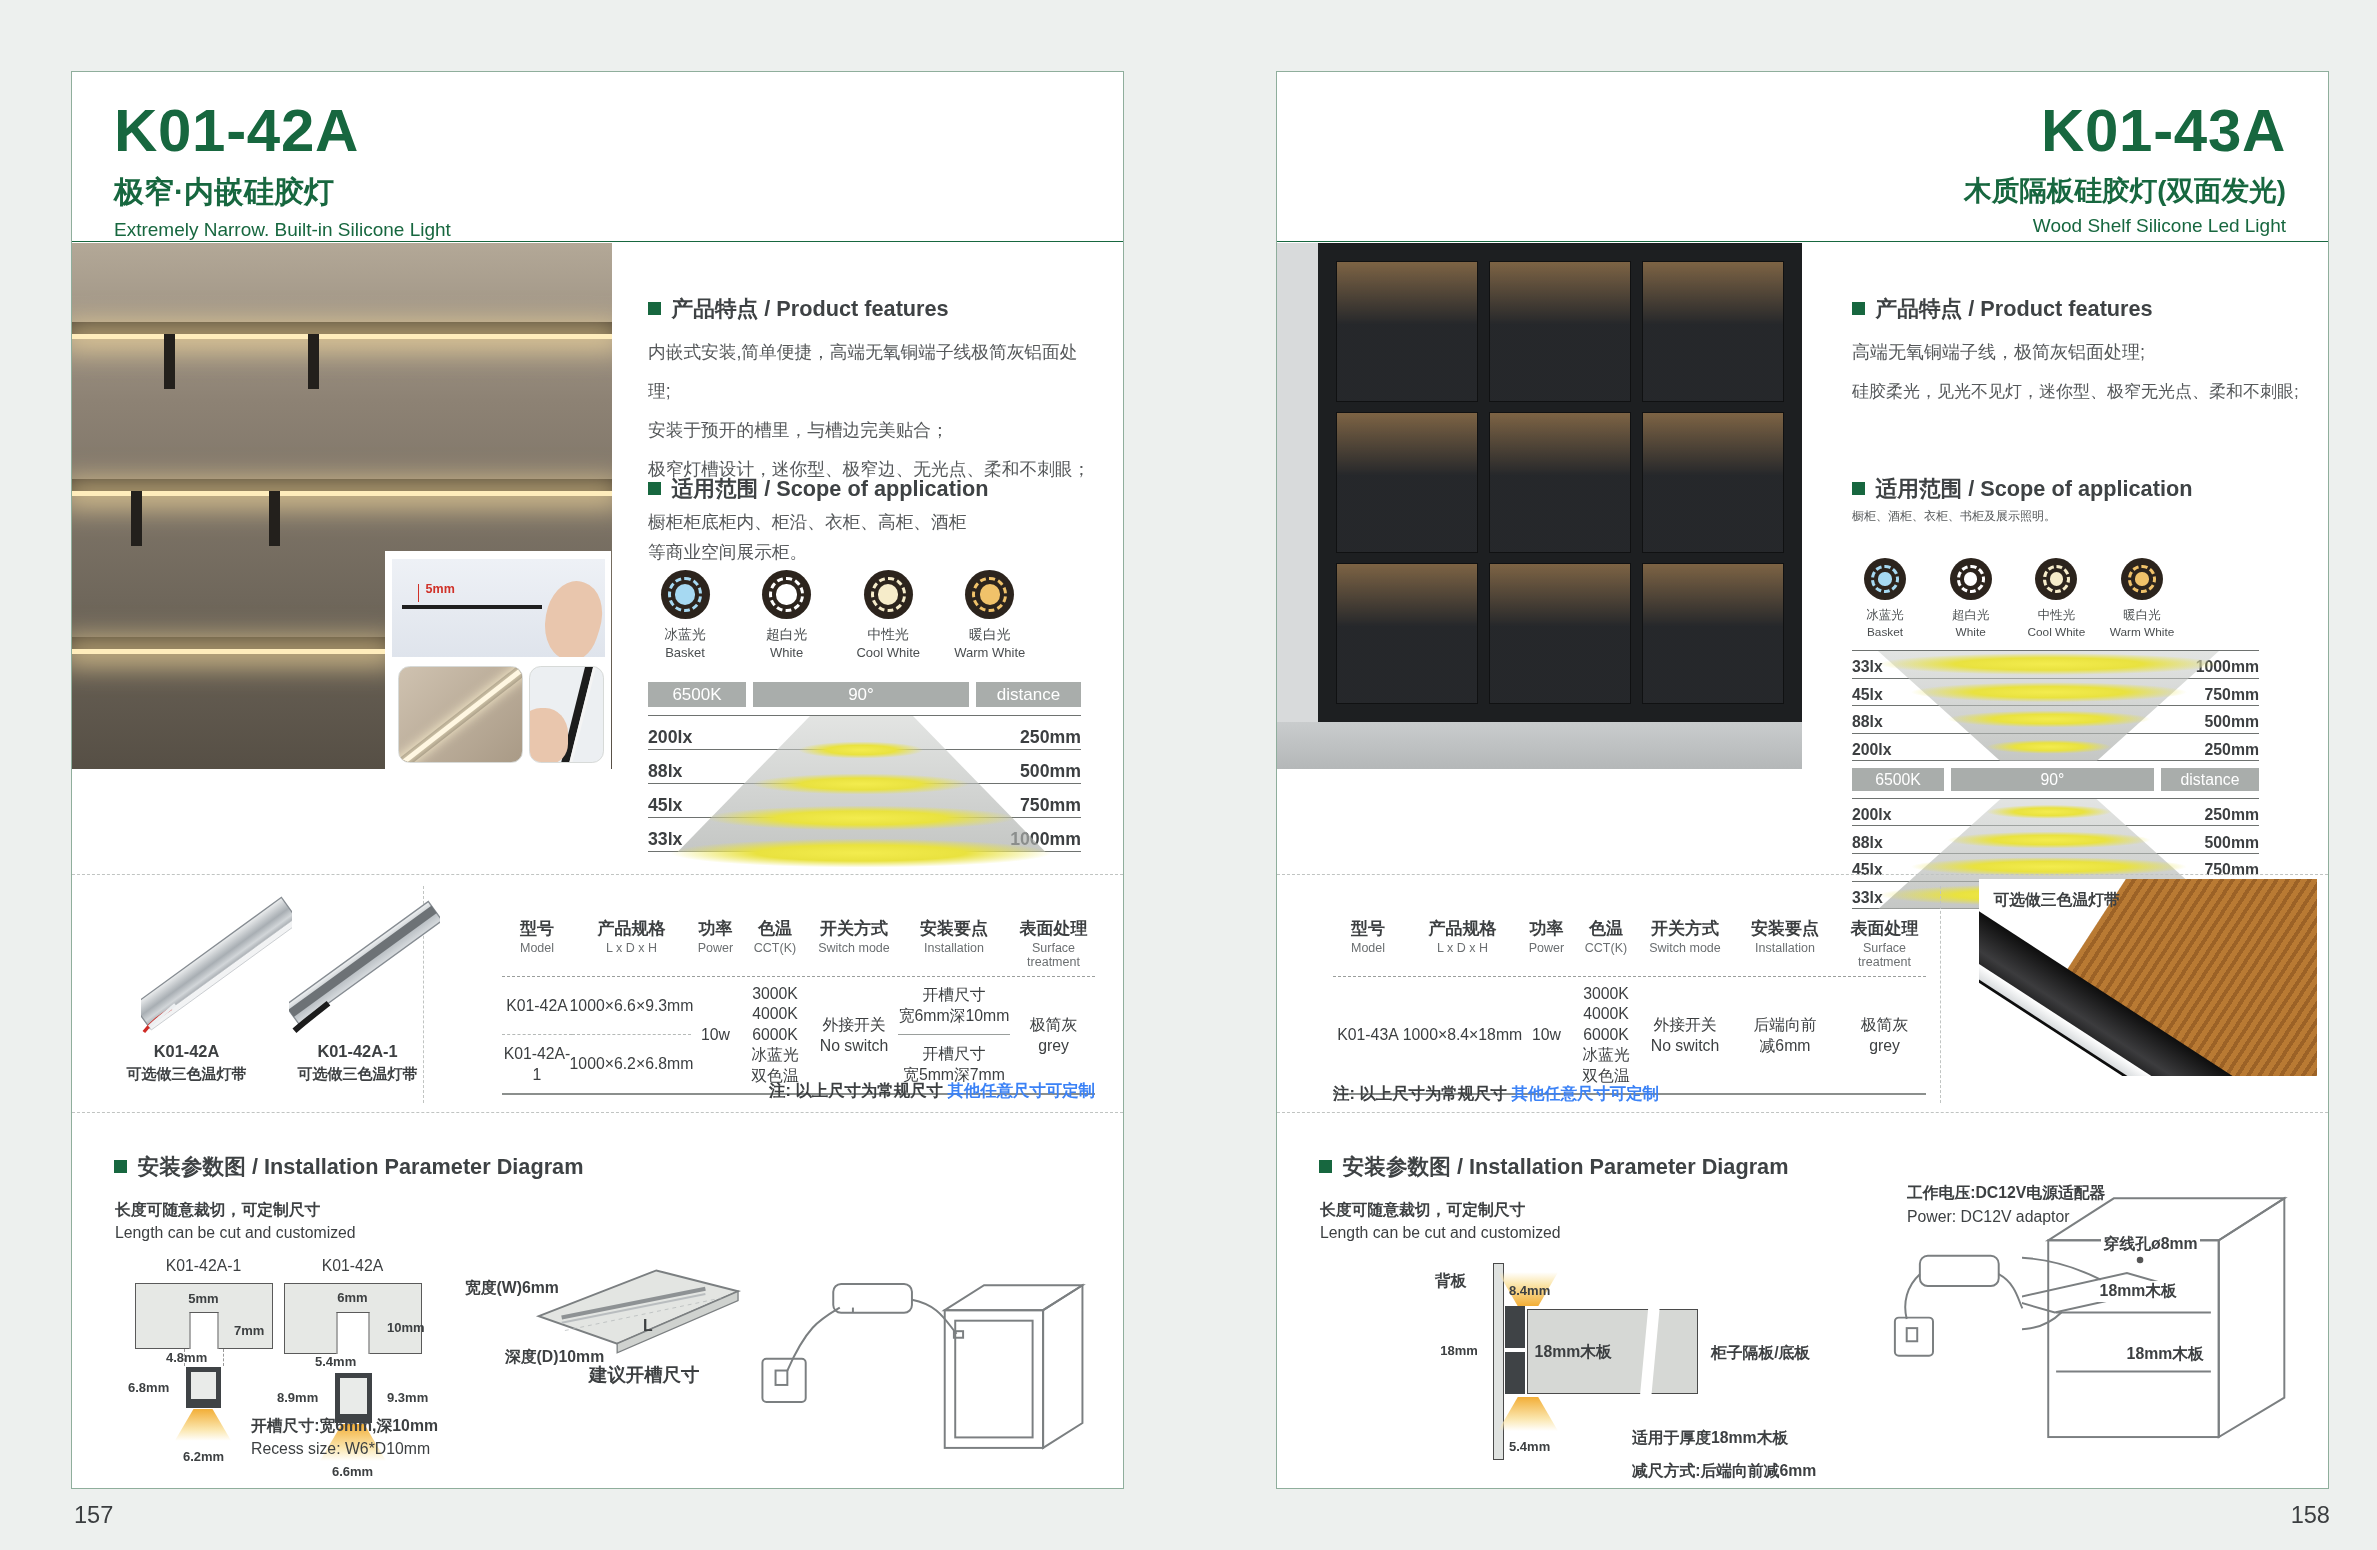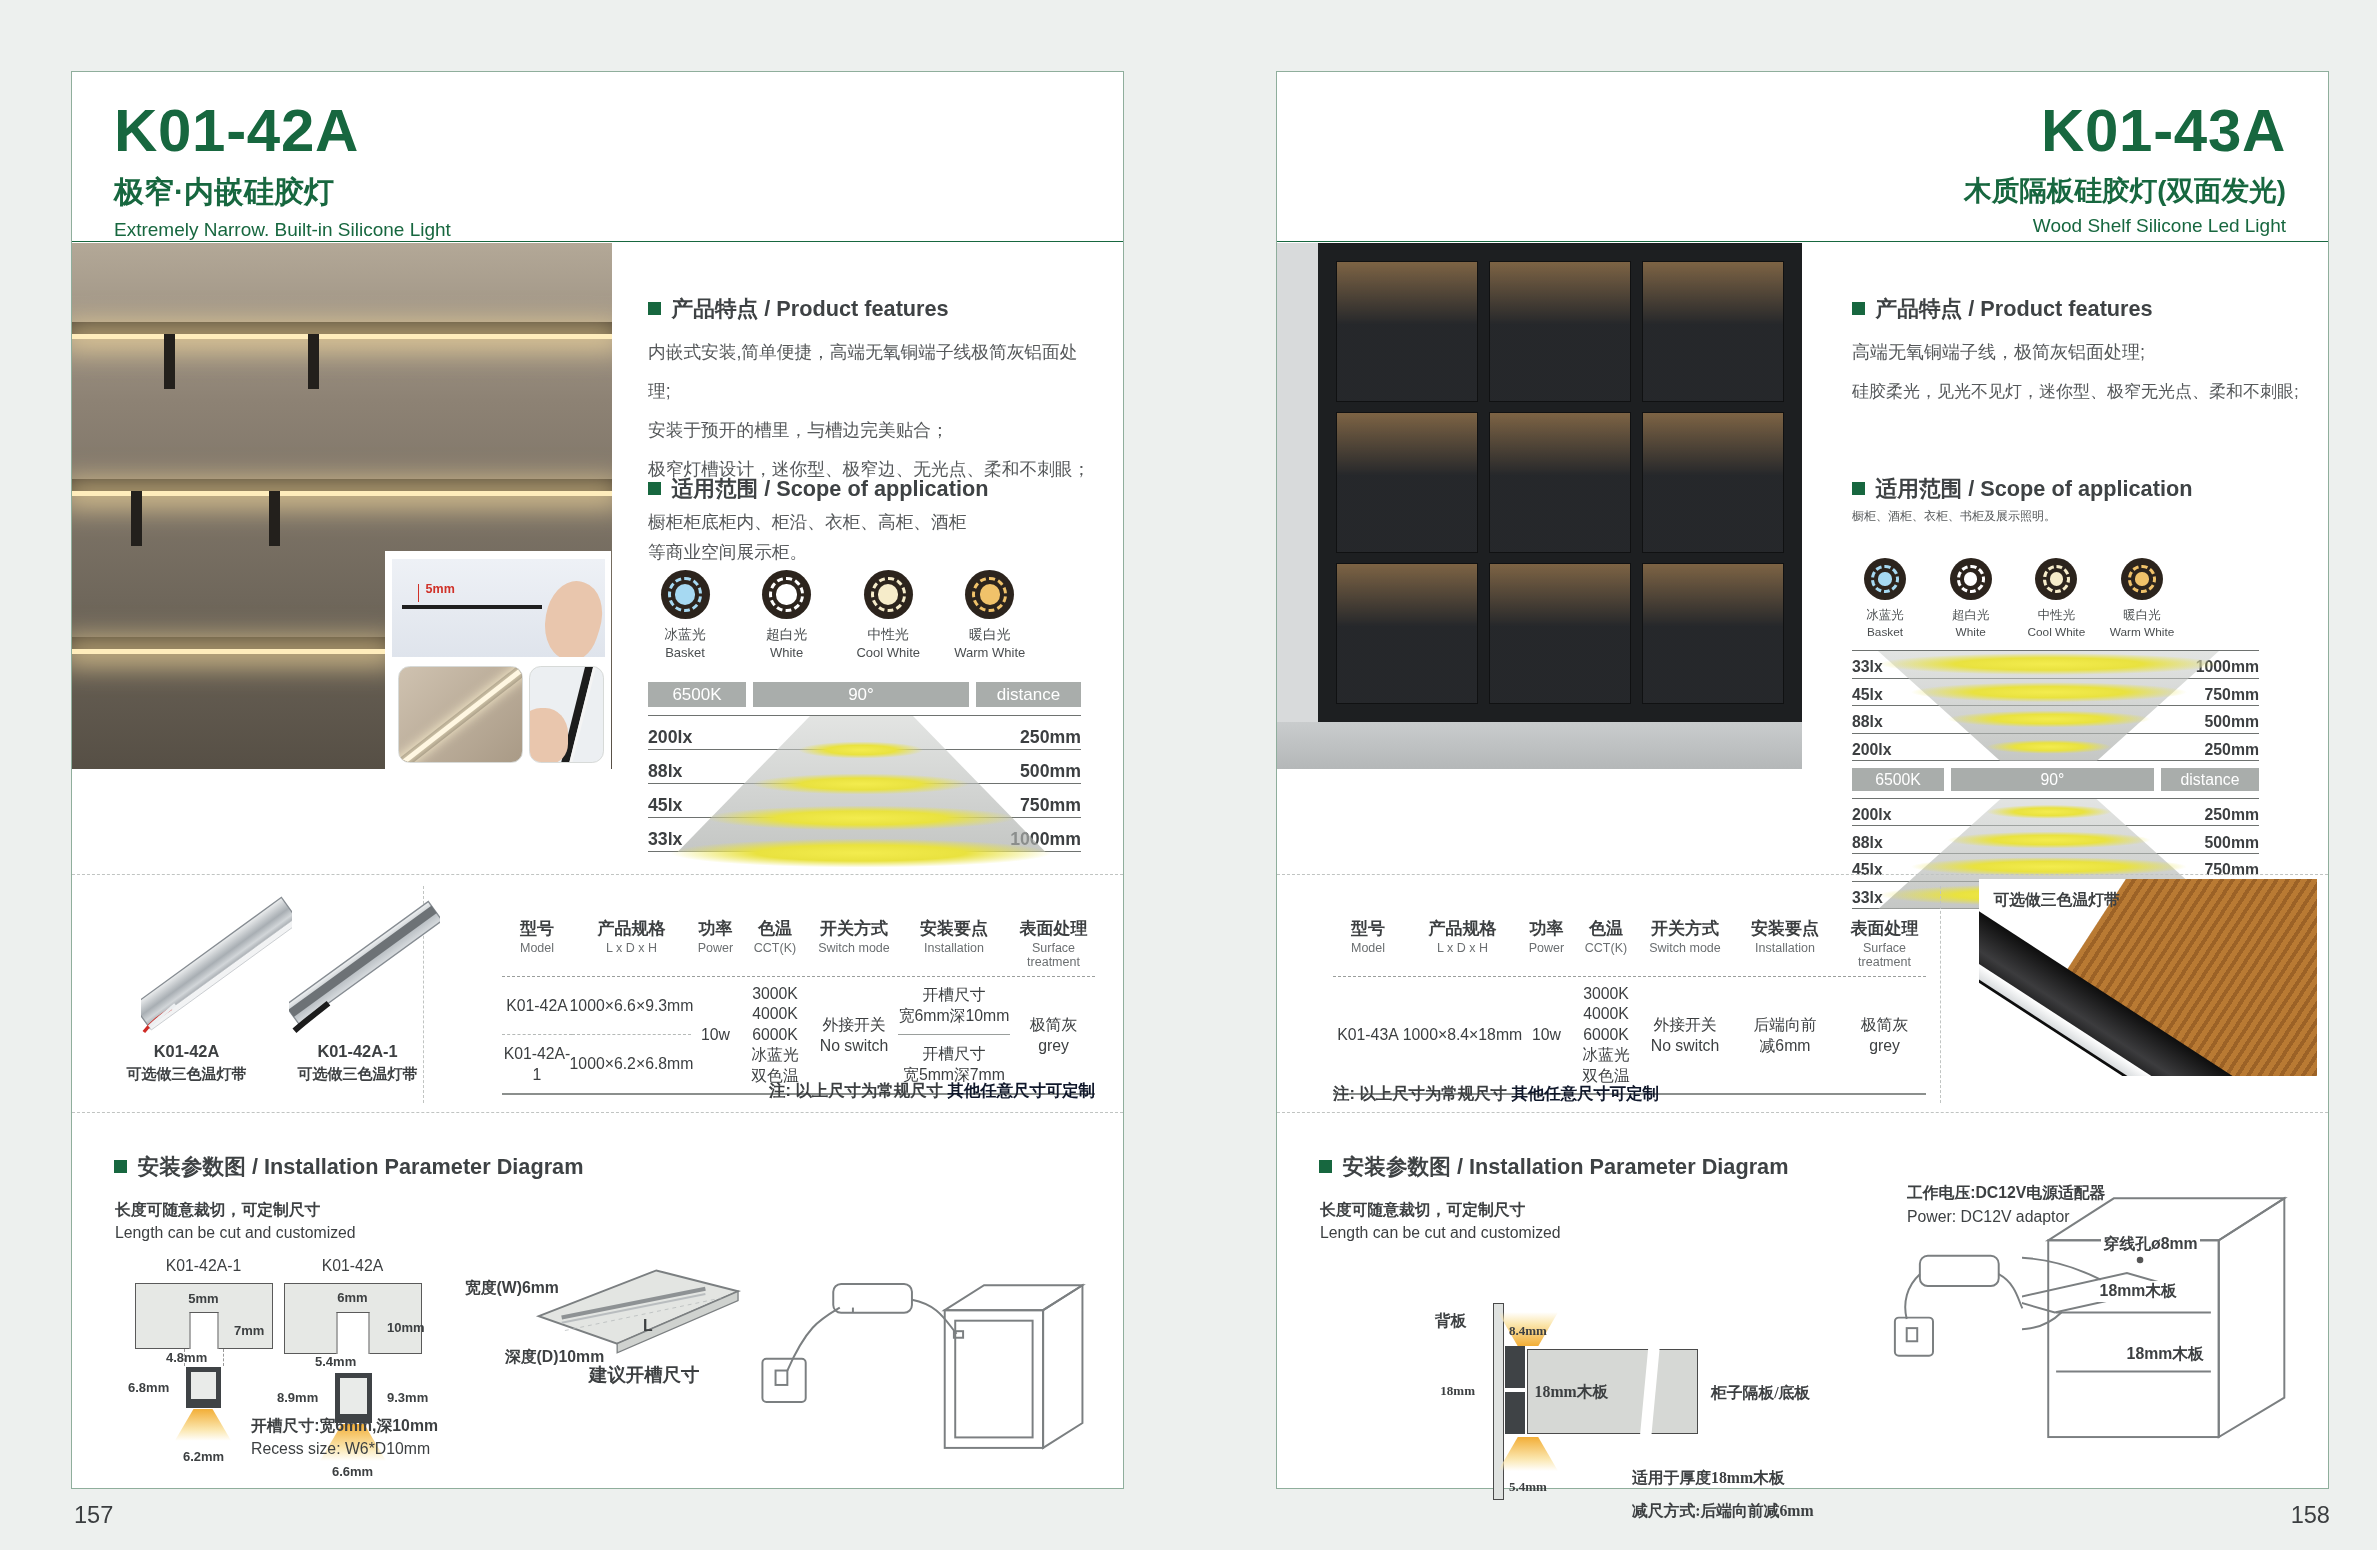--- a/index.html
+++ b/index.html
@@ -47,21 +47,21 @@
   .spec-head { display:grid; grid-template-columns:70px 119px 49px 70px 88px 112px 87px; border-bottom:1.3px dashed #9a9e9c; padding-bottom:6.6px; }
   .th { text-align:center; }
   .th-zh { font-size:17px; font-weight:700; color:#3c3f41; }
   .th-en { font-size:12.5px; color:#6b6f71; margin-top:1.3px; }
   .spec-body { display:grid; grid-template-columns:70px 119px 49px 70px 88px 112px 87px; border-bottom:2px solid #8b8f8d; }
   .td { display:flex; flex-direction:column; justify-content:center; align-items:center; font-size:15.8px; color:#3c3f41; text-align:center; line-height:1.35; }
   .subcell { height:50%; display:flex; align-items:center; justify-content:center; width:100%; }
   .subdash { border-bottom:1.3px dashed #b5b9b7; }
   .subsolid { border-bottom:1.3px solid #9a9e9c; }
   .note { font-size:16.4px; font-weight:700; color:#3c3f41; }
-  .note .hl { color:#0f172a;margin-top:32px; }
+  .note .hl { color:#3b82f6;margin-top:32px; }
 
   
   .dash-h { position:absolute; border-top:1.3px dashed #c0c4c2; }
   .dash-v { position:absolute; border-left:1.3px dashed #c0c4c2; }
 
   
   .photoL { position:absolute; left:0; top:171px; width:540px; height:526px;
     background:linear-gradient(180deg,#b3a897 0%,#8d8274 30%,#6f675b 68%,#564f45 100%); overflow:hidden; }
   .shelfboard { position:absolute; left:0; right:0; height:11.8px; background:#39322a; }
   .glowline { position:absolute; left:0; right:0; height:5.3px; background:#ffedbc; box-shadow:0 0 27.6px 10.5px rgba(255,226,160,.75); }
@@ -618,21 +618,21 @@
     </div>
 
     <div class="abs sec" style="left:42px; top:1080px;">
       <span>安装参数图 / Installation Parameter Diagram</span>
     </div>
     <div class="abs" style="left:43px; top:1128px;">
       <div class="smallbold" style="position:static;">长度可随意裁切，可定制尺寸</div>
       <div class="smalltext" style="position:static; margin-top:2.6px;">Length can be cut and customized</div>
     </div>
 
-    <div class="abs" style="left:158px; top:1231px; width:433px; height:217px;font-family:Liberation Serif, serif;">
+    <div class="abs" style="left:158px; top:1191px; width:433px; height:217px;">
       <div class="smallbold" style="left:0; top:7.9px;">背板</div>
       <div class="abs" style="left:58px; top:0; width:10.5px; height:197px; background:#dfe2e0; border:1.3px solid #4a4a4a;"></div>
       <div class="glow upward" style="left:63px; top:9.2px; width:60px; height:34px;"></div>
       <div class="abs" style="left:70px; top:43px; width:19.7px; height:42px; background:#3f4346;"></div>
       <div class="abs" style="left:70px; top:89px; width:19.7px; height:42px; background:#3f4346;"></div>
       <div class="dim" style="left:74px; top:19.7px;">8.4mm</div>
       <div class="dim" style="left:113px; top:49px;">0.4mm</div>
       <div class="dim" style="left:5.3px; top:80px;">18mm</div>
       <div class="abs" style="left:92px; top:46px; width:171px; height:85px; background:#d6d8d5; border:1.3px solid #4a4a4a;">
         <div class="abs" style="left:112px; top:-2.6px; width:19.7px; height:88px; background:#fff; clip-path:polygon(42% 0,100% 0,58% 100%,0 100%);"></div>

